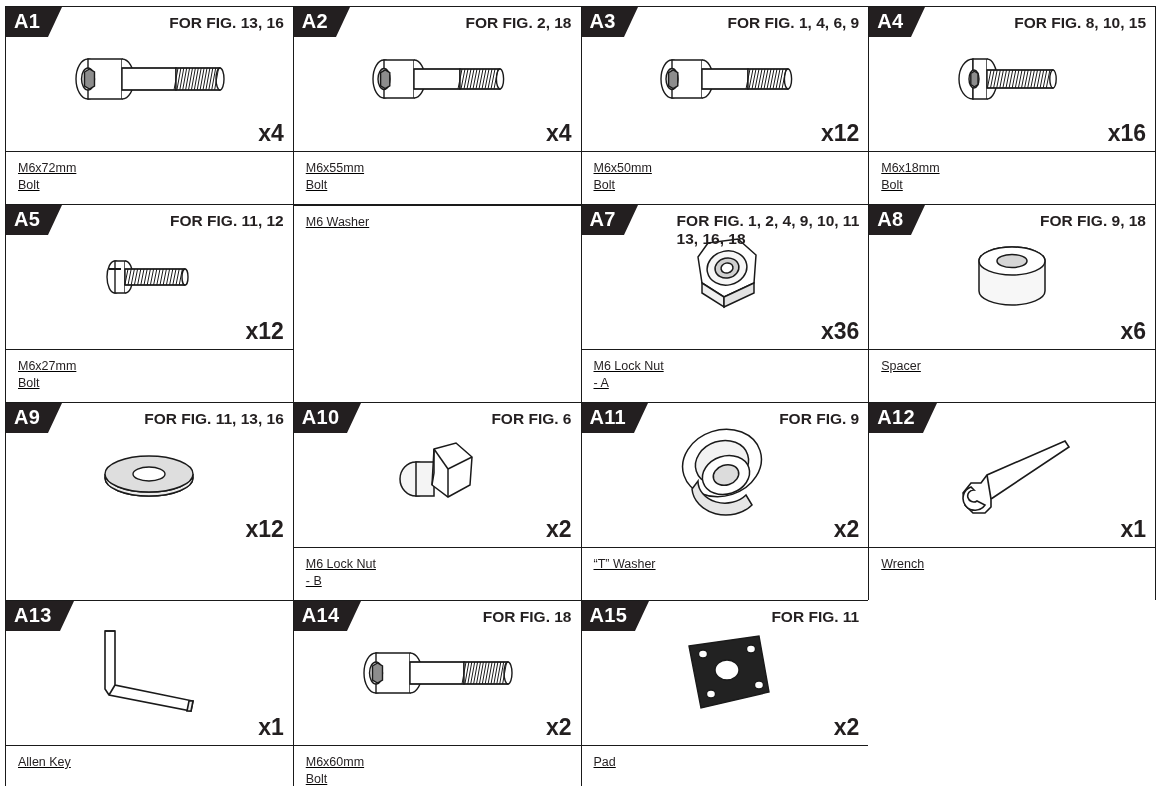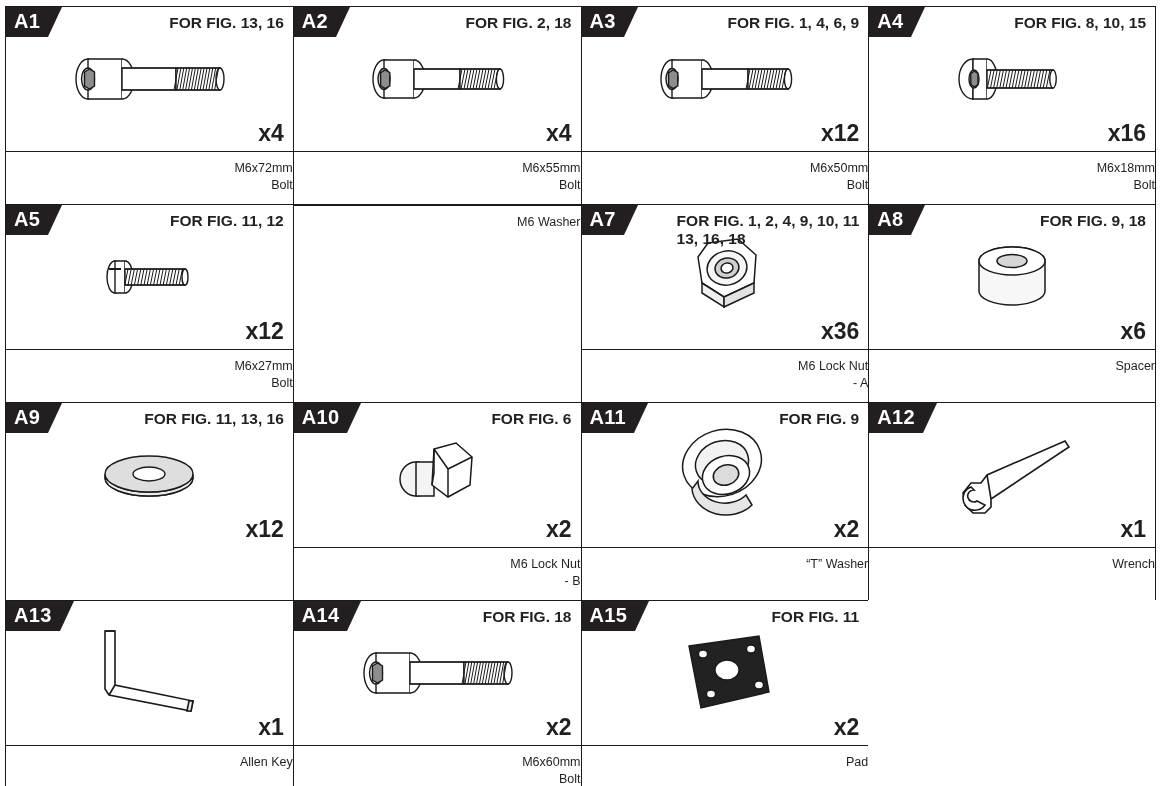--- a/index.html
+++ b/index.html
@@ -22,20 +22,21 @@
     width: 1151px;
     display: flex;
     flex-wrap: wrap;
   }
   .cell {
     width: 287.75px;
     border-left: 1.6px solid #1a1a1a;
     border-top: 1.6px solid #1a1a1a;
     position: relative;
     background: #fff;
+    text-decoration: underline;
   }
   .cell.lastcol { border-right: 1.6px solid #1a1a1a; }
   .cell.lastrow { border-bottom: 1.6px solid #1a1a1a; }
   .art {
     position: relative;
     height: 144px;
   }
   .tag {
     position: absolute;
     left: 0; top: 0;
@@ -81,21 +82,20 @@
     z-index: 3;
   }
   .label {
     border-top: 1.6px solid #1a1a1a;
     height: 53px;
     padding: 8px 0 0 12px;
     font-size: 12.5px;
     color: #231f20;
     line-height: 17px;
     white-space: pre-line;
-    text-align: right;
   }
   .svgwrap {
     position: absolute;
     inset: 0;
     display: flex;
     align-items: center;
     justify-content: center;
   }
   .svgwrap svg { display: block; }
 </style>

